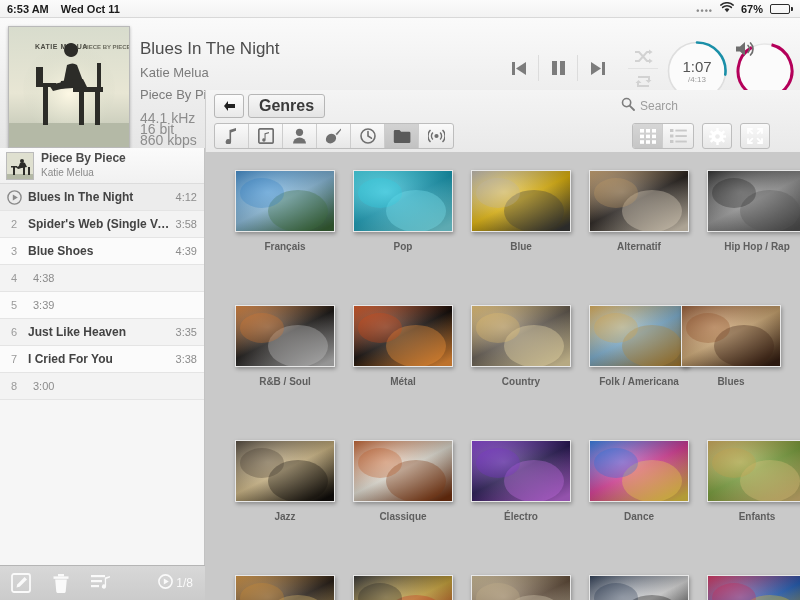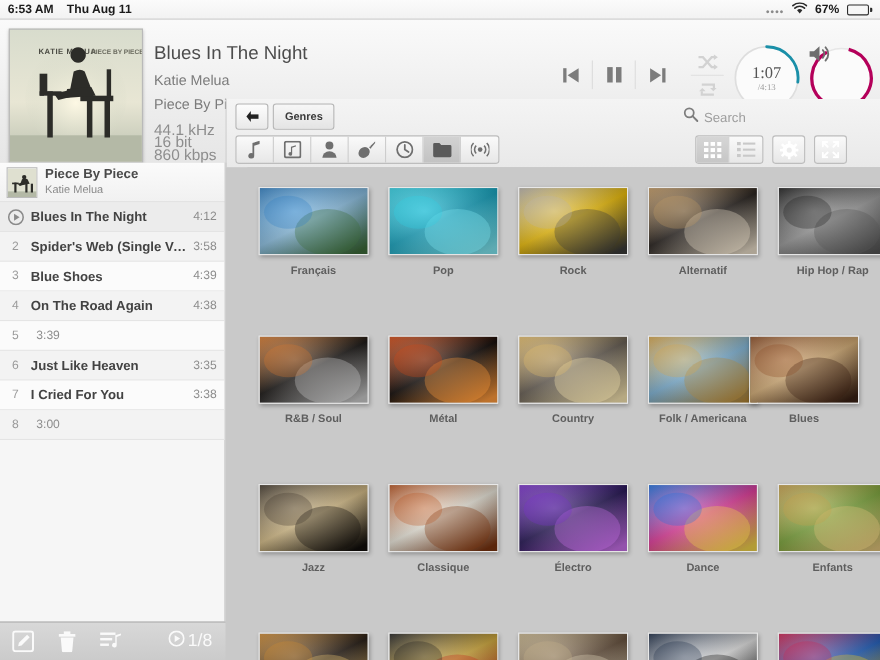--- a/index.html
+++ b/index.html
@@ -71,21 +71,21 @@
     display: flex; flex-direction: column; align-items: center;
   }
   .sr-btn { height: 24px; display: flex; align-items: center; justify-content: center; color: #d2d2d2; }
   .sr-line { width: 30px; height: 1px; background: #e2e2e2; }
 
   
   .ring { position: absolute; width: 62px; height: 62px; }
   .ring svg { position: absolute; inset: 0; }
   .ring-face {
     position: absolute; inset: 0; display: flex; flex-direction: column;
-    align-items: center; justify-content: center; font-family: Liberation Serif, serif;
+    align-items: center; justify-content: center;
   }
   .pos-time { font-size: 15px; color: #555; line-height: 16px; }
   .pos-total { font-size: 8px; color: #9a9a9a; line-height: 9px; }
   .vol-ico { color: #6e6e6e; }
 
   
   .libbar {
     position: absolute; left: 205px; top: 90px; width: 595px; height: 62px;
     background: linear-gradient(#f4f4f4, #e9e9e9);
     border-left: 1px solid #cfcfcf;
@@ -95,21 +95,21 @@
     position: absolute; left: 8px; top: 4px; width: 30px; height: 24px;
     background: linear-gradient(#fdfdfd, #e9e9e9);
     border: 1px solid #b6b6b6; border-radius: 3px;
     display: flex; align-items: center; justify-content: center;
   }
   .crumb {
     position: absolute; left: 42px; top: 4px; height: 24px; padding: 0 10px;
     background: linear-gradient(#f7f7f7, #e4e4e4);
     border: 1px solid #b6b6b6; border-radius: 3px;
     display: flex; align-items: center;
-    font-size: 10px; font-weight: bold; color: #3a3a3a; text-align: right;
+    font-size: 16px; font-weight: bold; color: #3a3a3a; text-align: right;
   }
   .searchbox {
     position: absolute; right: 122px; top: 7px;
     display: flex; align-items: center; gap: 5px;
   }
   .search-ph { font-size: 12px; color: #9d9d9d; }
 
   .segbar {
     position: absolute; left: 8px; top: 33px; height: 26px;
     display: flex; border: 1px solid #bdbdbd; border-radius: 3px; overflow: hidden;
@@ -176,21 +176,21 @@
     background: linear-gradient(#d8d8d8, #cbcbcb);
     border-top: 1px solid #b5b5b5;
     display: flex; align-items: center; padding: 0 8px; gap: 14px;
   }
   .bb {
     width: 26px; height: 24px; display: flex; align-items: center; justify-content: center;
     color: #fafafa;
   }
   .bb-count {
     margin-left: auto; display: flex; align-items: center; gap: 3px;
-    color: #fafafa; font-size: 16px; font-weight: normal;
+    color: #fafafa; font-size: 12px; font-weight: normal;
     padding-right: 4px;
   }
 
   
   .grid {
     position: absolute; left: 205px; top: 152px; width: 595px; height: 448px;
     background: #c9c9c9; overflow: hidden; margin-left: 20px;
   }
   .gitem { position: absolute; width: 100px; }
   .gthumb {
@@ -207,21 +207,21 @@
     background: rgba(0,0,0,.18); border-radius: 2px;
   }
 </style>
 </head>
 <body>
 
 <div id="app">
 
   <div class="statusbar">
     <span class="sb-time">6:53 AM</span>
-    <span>Thu Aug 11</span>
+    <span>Wed Oct 11</span>
     <span class="sb-right">
       <span class="sb-dots">••••</span>
       <span>
         <svg width="14" height="11" viewBox="0 0 14 11">
           <path d="M7 10.2 L4.6 7.3 a3.6 3.6 0 0 1 4.8 0 Z" fill="#2b2b2b"></path>
           <path d="M2.6 5.4 a6.4 6.4 0 0 1 8.8 0" stroke="#2b2b2b" stroke-width="1.5" fill="none" stroke-linecap="round"></path>
           <path d="M0.8 3.1 a9.2 9.2 0 0 1 12.4 0" stroke="#2b2b2b" stroke-width="1.5" fill="none" stroke-linecap="round"></path>
         </svg>
       </span>
       <span>67%</span>
@@ -519,21 +519,20 @@
           <div class="tname">Spider's Web (Single Version)</div>
           <div class="tdur">3:58</div>
         </div>
         <div class="trow">
           <div class="tnum">3</div>
           <div class="tname">Blue Shoes</div>
           <div class="tdur">4:39</div>
         </div>
         <div class="trow alt">
           <div class="tnum">4</div>
-          <div class="tname">On The Road Again</div>
           <div class="tdur">4:38</div>
         </div>
         <div class="trow">
           <div class="tnum">5</div>
           <div class="tdur">3:39</div>
         </div>
         <div class="trow alt">
           <div class="tnum">6</div>
           <div class="tname">Just Like Heaven</div>
           <div class="tdur">3:35</div>
@@ -644,21 +643,21 @@
                   <stop offset="0%" stop-color="#ffffff" stop-opacity="0.30"></stop>
                   <stop offset="100%" stop-color="#000000" stop-opacity="0.26"></stop>
                 </radialGradient>
               </defs>
               <rect width="100" height="62" fill="url(#gg2)"></rect>
               <rect width="100" height="62" fill="url(#gg2r)"></rect>
               <ellipse cx="62" cy="40" rx="30" ry="21" fill="#3a3a38" opacity="0.34"></ellipse>
               <ellipse cx="26" cy="22" rx="22" ry="15" fill="#b9b3ab" opacity="0.30"></ellipse>
             </svg>
           </div>
-          <div class="glabel">Rock</div>
+          <div class="glabel">Blue</div>
         </div>
         <div class="gitem" style="left: 364px; top: 18px;">
           <div class="gthumb">
             <svg class="ph" width="100" height="62" viewBox="0 0 100 62" preserveAspectRatio="none">
               <defs>
                 <linearGradient id="gg3" x1="0" y1="0" x2="0.8" y2="1">
                   <stop offset="0%" stop-color="#c49a63"></stop>
                   <stop offset="52%" stop-color="#2a2420"></stop>
                   <stop offset="100%" stop-color="#e8dcc8"></stop>
                 </linearGradient>

